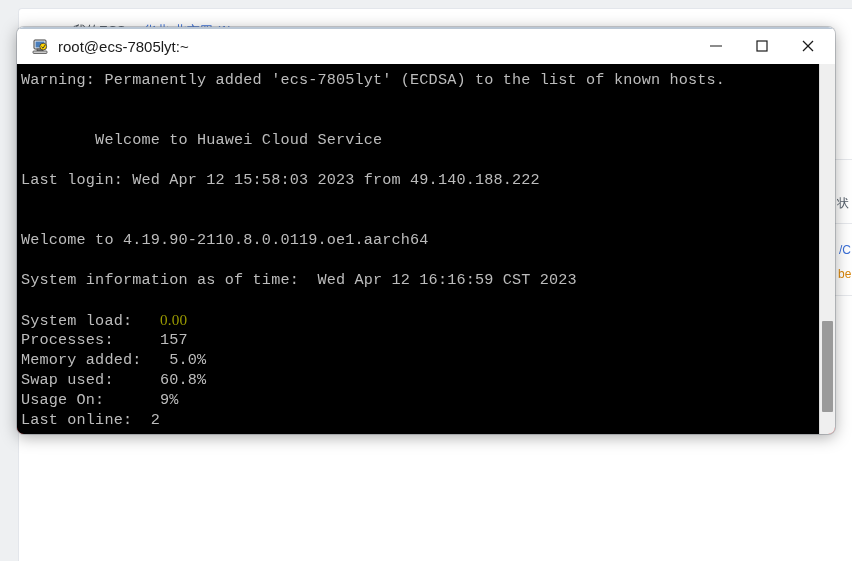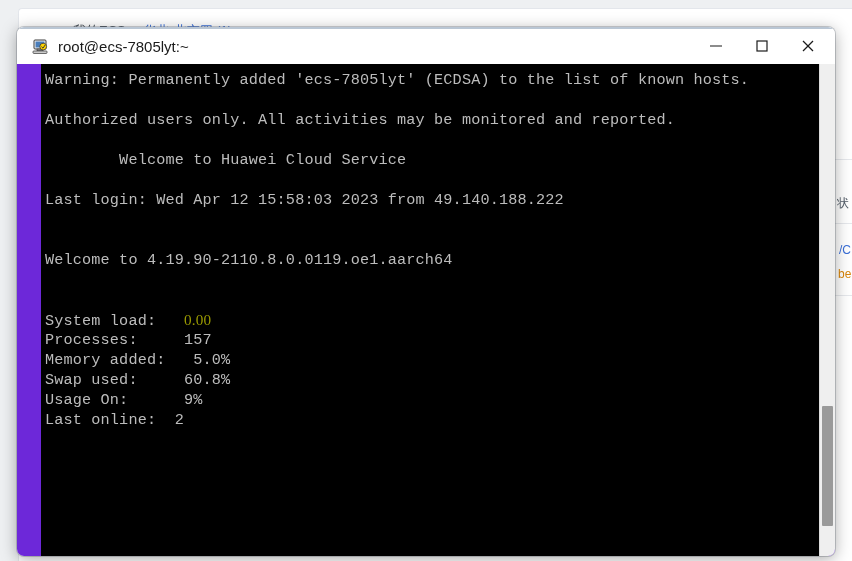--- a/index.html
+++ b/index.html
@@ -62,21 +62,21 @@
   }
   .bg-frag.blue { color: #3a6fd8; }
   .bg-frag.amber { color: #d9860b; }
 
   
   #putty-window {
     position: absolute;
     left: 17px;
     top: 27px;
     width: 818px;
-    height: 529px;
+    height: 407px;
     background: #ffffff;
     border-radius: 7px;
     box-shadow: 0 3px 16px rgba(0,0,0,0.34), 0 0 0 1px rgba(120,130,140,0.35);
     overflow: hidden;
     display: flex;
     flex-direction: column;
   }
   #titlebar {
     height: 35px;
     flex: 0 0 35px;
@@ -112,24 +112,23 @@
     right: 4px;
     top: 0;
     display: flex;
   }
   .win-btn svg { display: block; }
 
   
   #terminal-area {
     flex: 1 1 auto;
     display: flex;
-    background: #6d28d9;
+    background: #b91c1c;
     position: relative;
     min-height: 0;
-    padding-left: 24px;
   }
   #terminal-screen {
     flex: 1 1 auto;
     background: #000000;
     position: relative;
     overflow: hidden;
     padding: 6px 0 0 4px;
   }
   .term-line {
     font-family: "Liberation Mono", "DejaVu Sans Mono", monospace;
@@ -218,29 +217,29 @@
         </svg>
       </div>
     </div>
   </div>
 
   <div id="terminal-area">
     <div id="terminal-screen">
       <div id="term-output">
           <div class="term-line">Warning: Permanently added 'ecs-7805lyt' (ECDSA) to the list of known hosts.</div>
           <div class="term-line blank">&nbsp;</div>
-          <div class="term-line">Authorized users only. All activities may be monitored and reported.</div>
           <div class="term-line blank">&nbsp;</div>
           <div class="term-line">        Welcome to Huawei Cloud Service</div>
           <div class="term-line blank">&nbsp;</div>
           <div class="term-line">Last login: Wed Apr 12 15:58:03 2023 from 49.140.188.222</div>
           <div class="term-line blank">&nbsp;</div>
           <div class="term-line blank">&nbsp;</div>
           <div class="term-line">Welcome to 4.19.90-2110.8.0.0119.oe1.aarch64</div>
           <div class="term-line blank">&nbsp;</div>
+          <div class="term-line">System information as of time:  Wed Apr 12 16:16:59 CST 2023</div>
           <div class="term-line blank">&nbsp;</div>
           <div class="term-line"><span>System load:   </span><span class="term-yellow">0.00</span></div>
           <div class="term-line"><span>Processes:     </span><span>157</span></div>
           <div class="term-line"><span>Memory added:   </span><span>5.0%</span></div>
           <div class="term-line"><span>Swap used:     </span><span>60.8%</span></div>
           <div class="term-line"><span>Usage On:      </span><span>9%</span></div>
           <div class="term-line"><span>Last online:  </span><span>2</span></div>
           <div class="term-line blank">&nbsp;</div>
           <div class="term-line blank">&nbsp;</div>
           <div class="term-line blank">&nbsp;</div>

